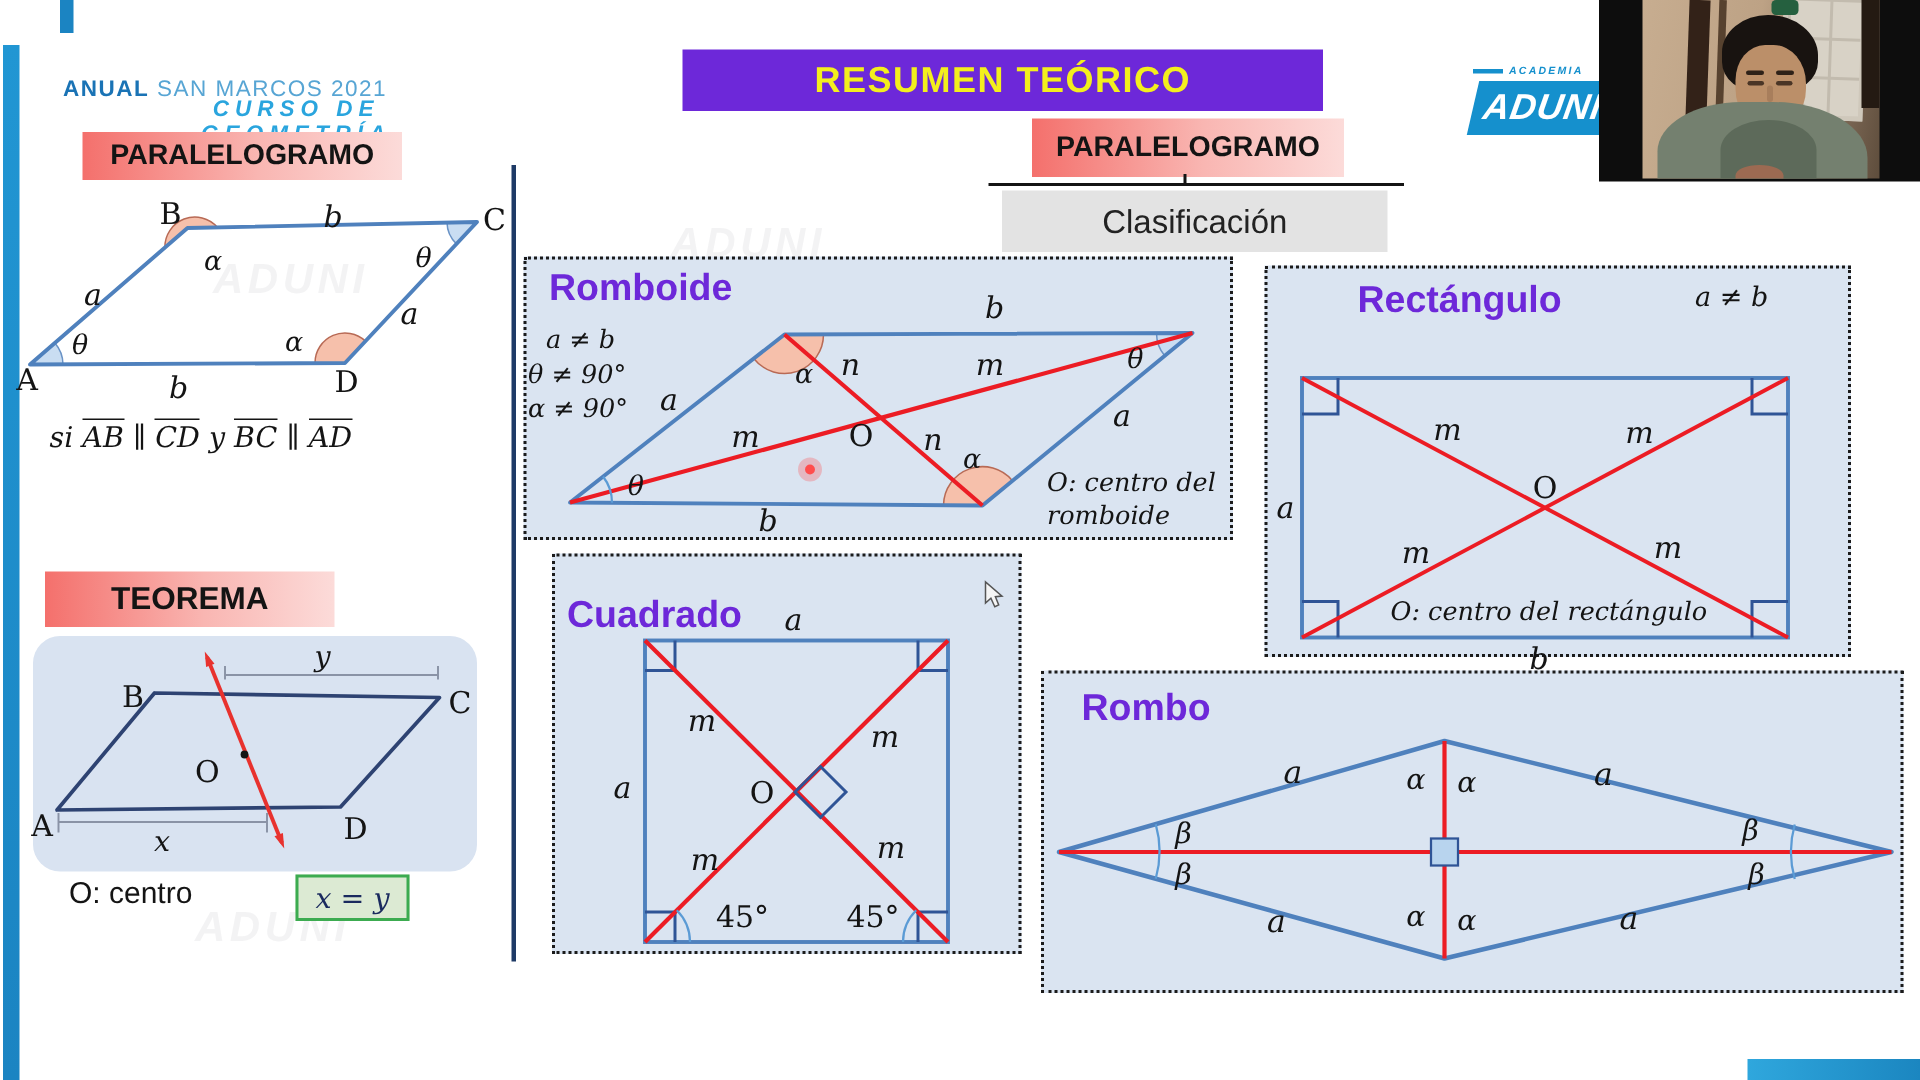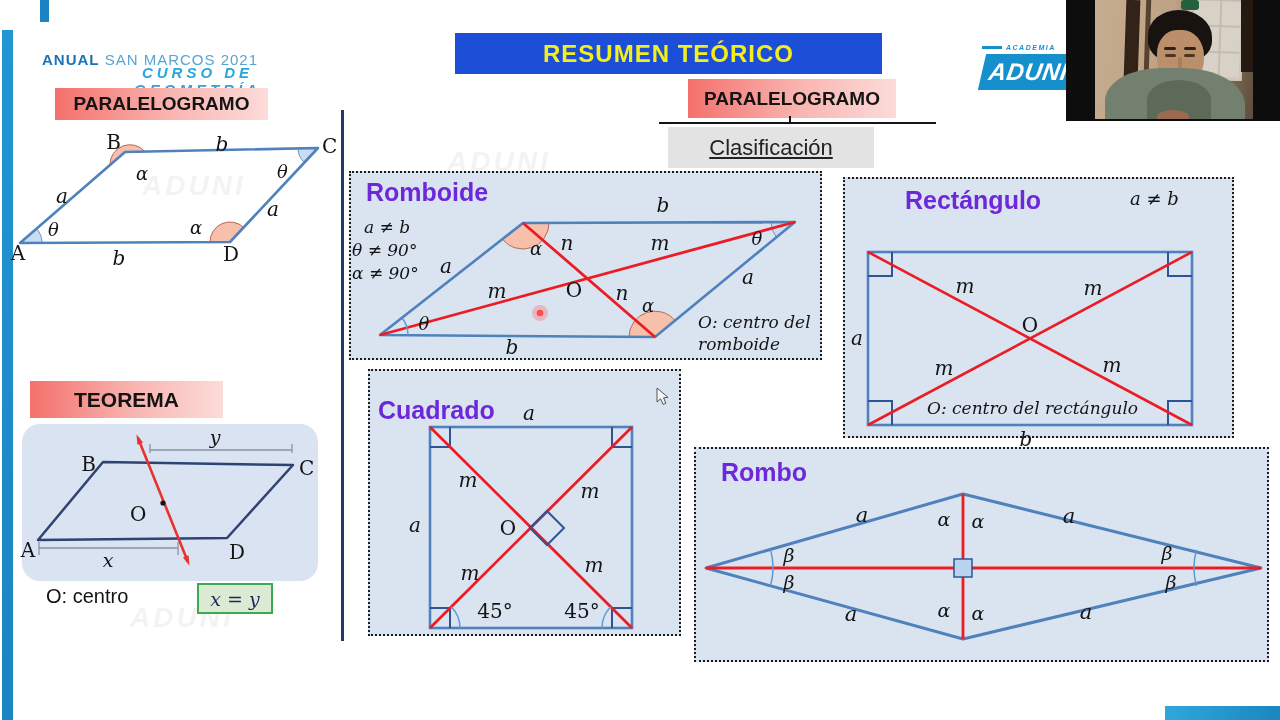--- a/index.html
+++ b/index.html
@@ -33,39 +33,49 @@
   <div class="abs wm z1" style="left:130px;top:602px;">ADUNI</div>
   <div class="abs wm z1" style="left:447px;top:146px;">ADUNI</div>
 
   <div class="abs z2" style="left:80px;top:20px;width:235px;text-align:center;font-size:15px;font-weight:bold;font-style:italic;color:#2aa5de;letter-spacing:4px;margin-top:44px;">CURSO DE GEOMETRÍA</div>
   <div class="abs z2" style="left:42px;top:51px;font-size:15px;letter-spacing:1px;text-align:center;">
     <span style="font-weight:bold;color:#1a73b5;">ANUAL</span><span style="color:#57a5d4;"> SAN MARCOS 2021</span>
   </div>
 
   <div class="abs plabel z2" style="left:55px;top:88px;width:213px;height:32px;font-size:19px;">PARALELOGRAMO</div>
 
+  <div class="abs z2 ser" style="left:33px;top:281px;font-size:19px;">
+    <span>si</span>
+    <span class="ovl">AB</span>
+    <span style="font-style:normal;">∥</span>
+    <span class="ovl">CD</span>
+    <span>y</span>
+    <span class="ovl">BC</span>
+    <span style="font-style:normal;">∥</span>
+    <span class="ovl">AD</span>
+  </div>
 
   <div class="abs plabel z2" style="left:30px;top:381px;width:193px;height:37px;font-size:21px;">TEOREMA</div>
   <div class="abs z1" style="left:22px;top:424px;width:296px;height:157px;background:#d9e3f1;border-radius:18px;"></div>
 
   <div class="abs z2" style="left:46px;top:585px;font-size:20px;color:#141414;">O:  centro</div>
   <div class="abs z2" style="left:197px;top:583px;width:72px;height:27px;border:2.5px solid #3cab50;background:#dcead3;
               display:flex;align-items:center;justify-content:center;">
     <span class="ser" style="font-size:19px;color:#1a2a5e;">x = y</span>
   </div>
 
   <div class="abs z1" style="left:341px;top:110px;width:2.5px;height:531px;background:#1e3a66;"></div>
 
-  <div class="abs z2" style="left:455px;top:33px;width:427px;height:41px;background:#1d4ed8;display:flex;align-items:center;justify-content:center;
+  <div class="abs z2" style="left:455px;top:33px;width:427px;height:41px;background:#6d28d9;display:flex;align-items:center;justify-content:center;
               font-size:24px;font-weight:bold;color:#f3ef1d;letter-spacing:1px;">RESUMEN TEÓRICO</div>
   <div class="abs plabel z2" style="left:688px;top:79px;width:208px;height:39px;font-size:19px;">PARALELOGRAMO</div>
   <div class="abs z2" style="left:789px;top:116px;width:0;height:7px;border-left:2.5px solid #141414;"></div>
   <div class="abs z2" style="left:659px;top:122px;width:277px;height:0;border-top:2.5px solid #141414;"></div>
-  <div class="abs z2" style="left:668px;top:127px;width:206px;height:41px;background:#e3e3e3;display:flex;align-items:center;justify-content:center;
-              font-size:22px;color:#222;text-decoration:underline;">Clasificación</div>
+  <div class="abs z2" style="left:668px;top:127px;width:257px;height:41px;background:#e3e3e3;display:flex;align-items:center;justify-content:center;
+              font-size:22px;color:#222;">Clasificación</div>
 
   <div class="abs box z1" style="left:349px;top:171px;width:473px;height:189px;"></div>
   <div class="abs btitle z2" style="left:366px;top:178px;">Romboide</div>
   <div class="abs z2 ser" style="left:352px;top:216px;font-size:17px;line-height:23px;">
     <div style="padding-left:12px;">a ≠ b</div>
     <div>θ ≠ 90°</div>
     <div>α ≠ 90°</div>
   </div>
   <div class="abs z2 ser" style="left:698px;top:311px;width:118px;font-size:17px;line-height:22px;">O: centro del romboide</div>
 

